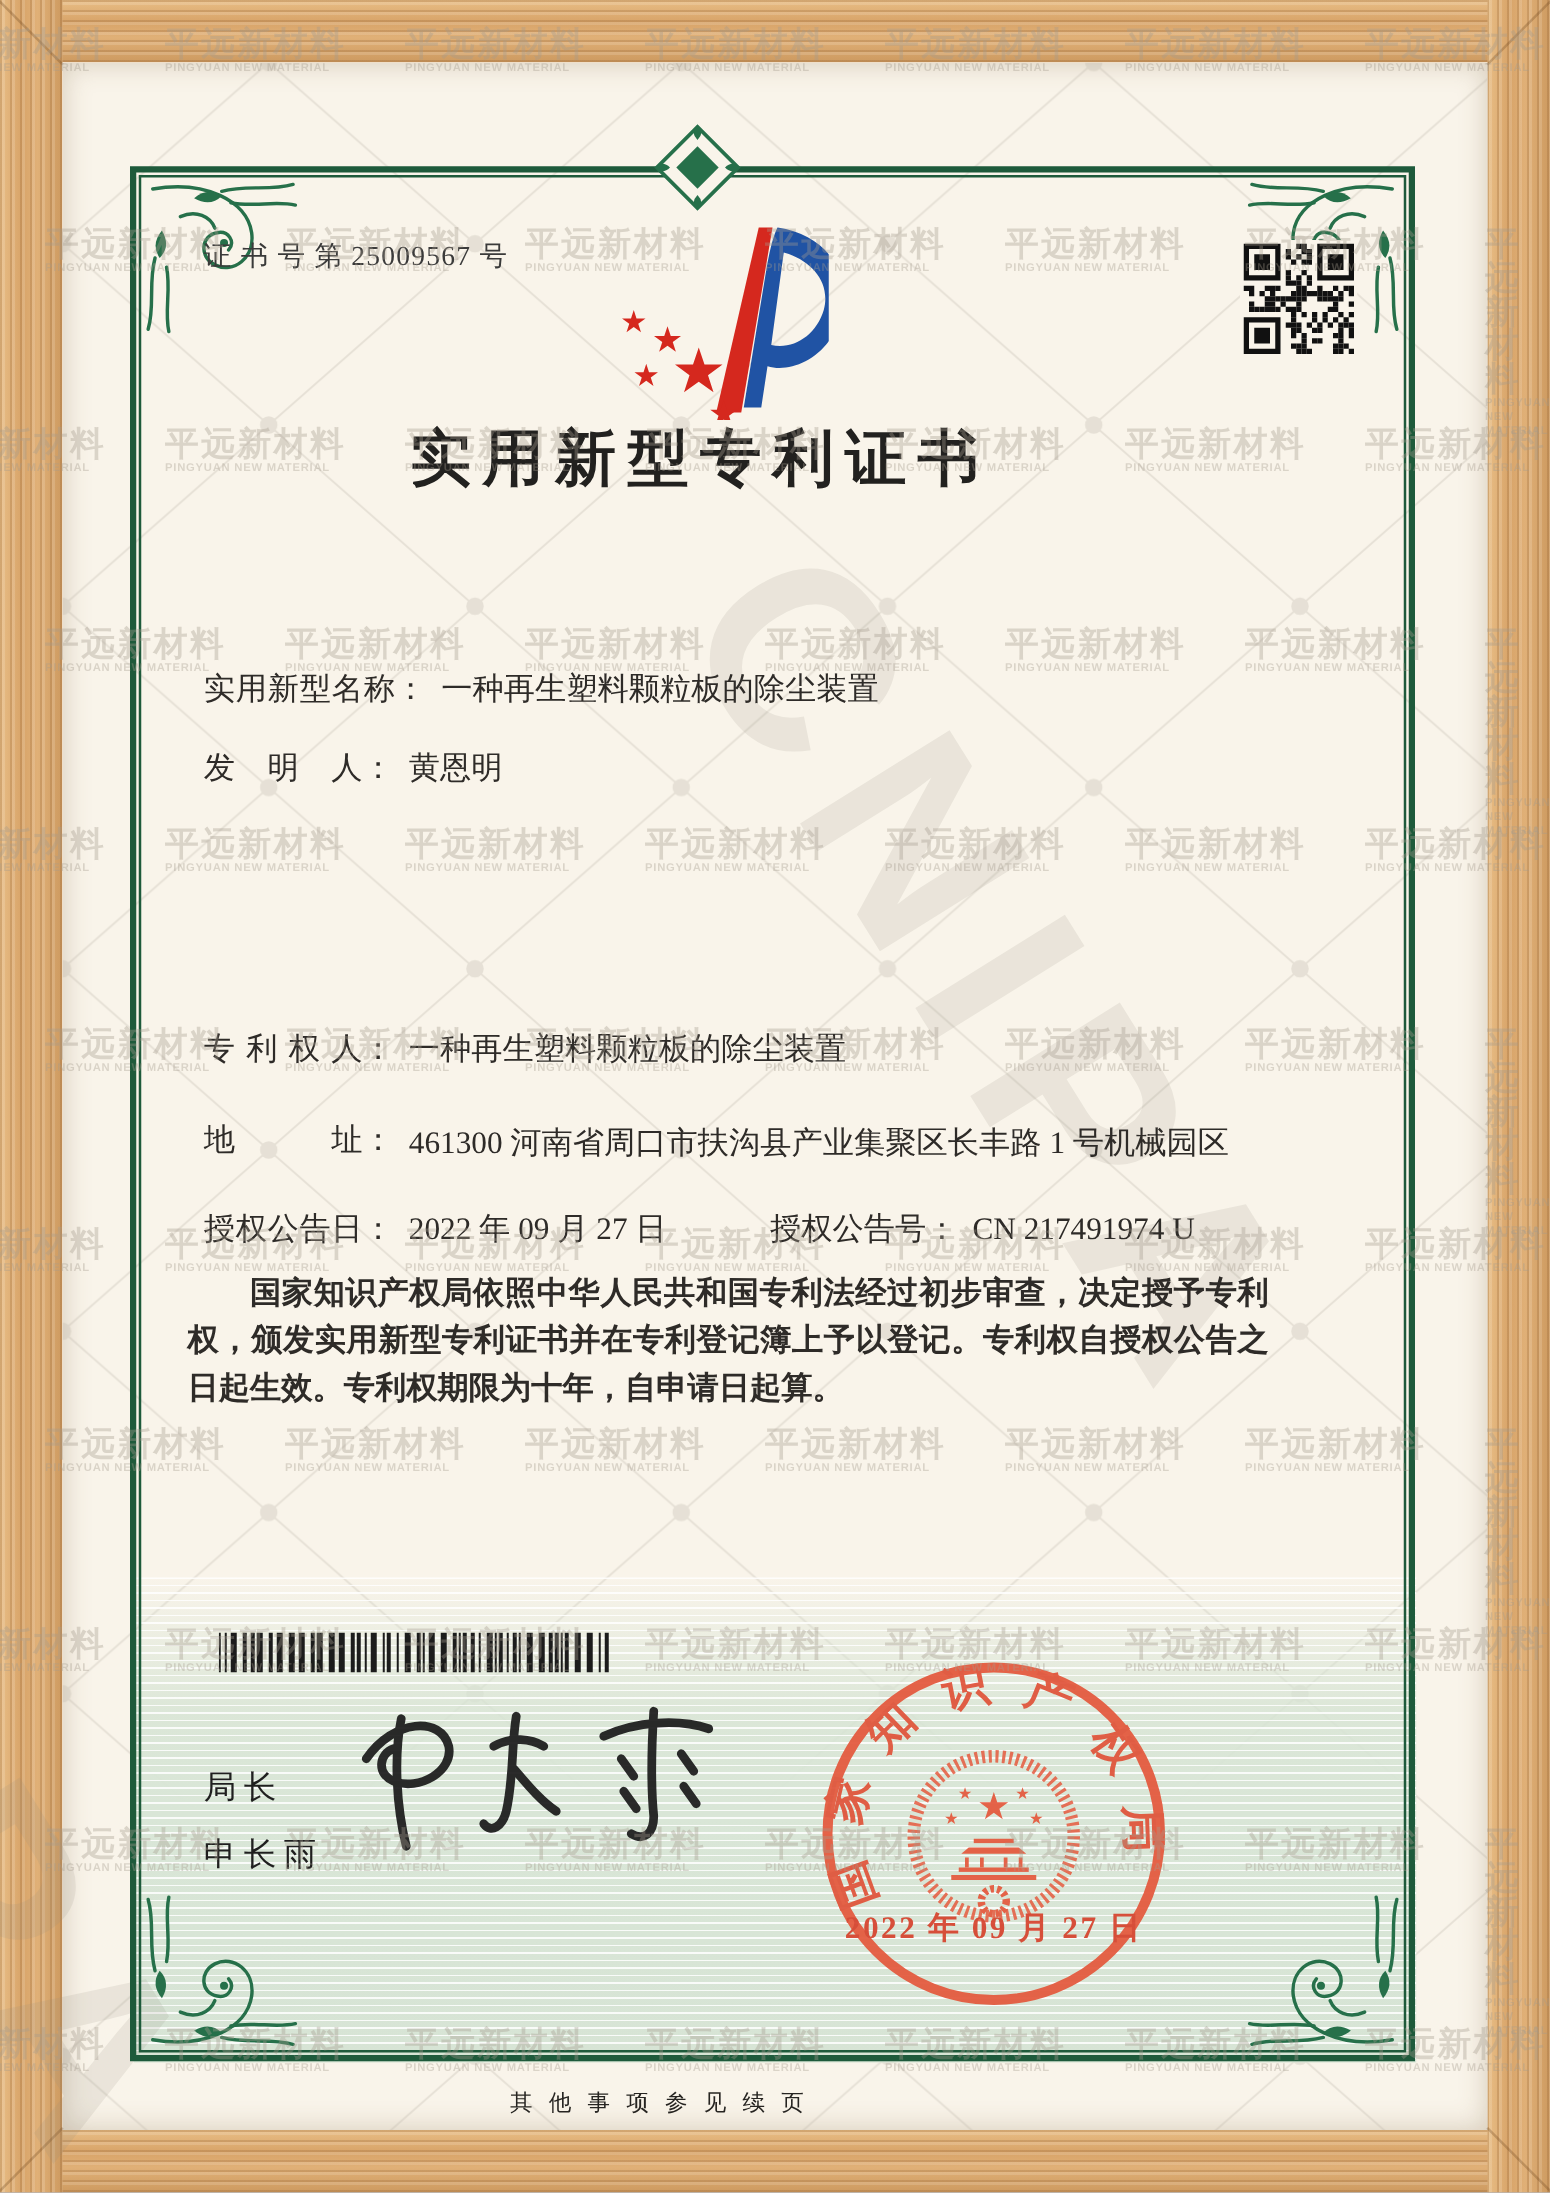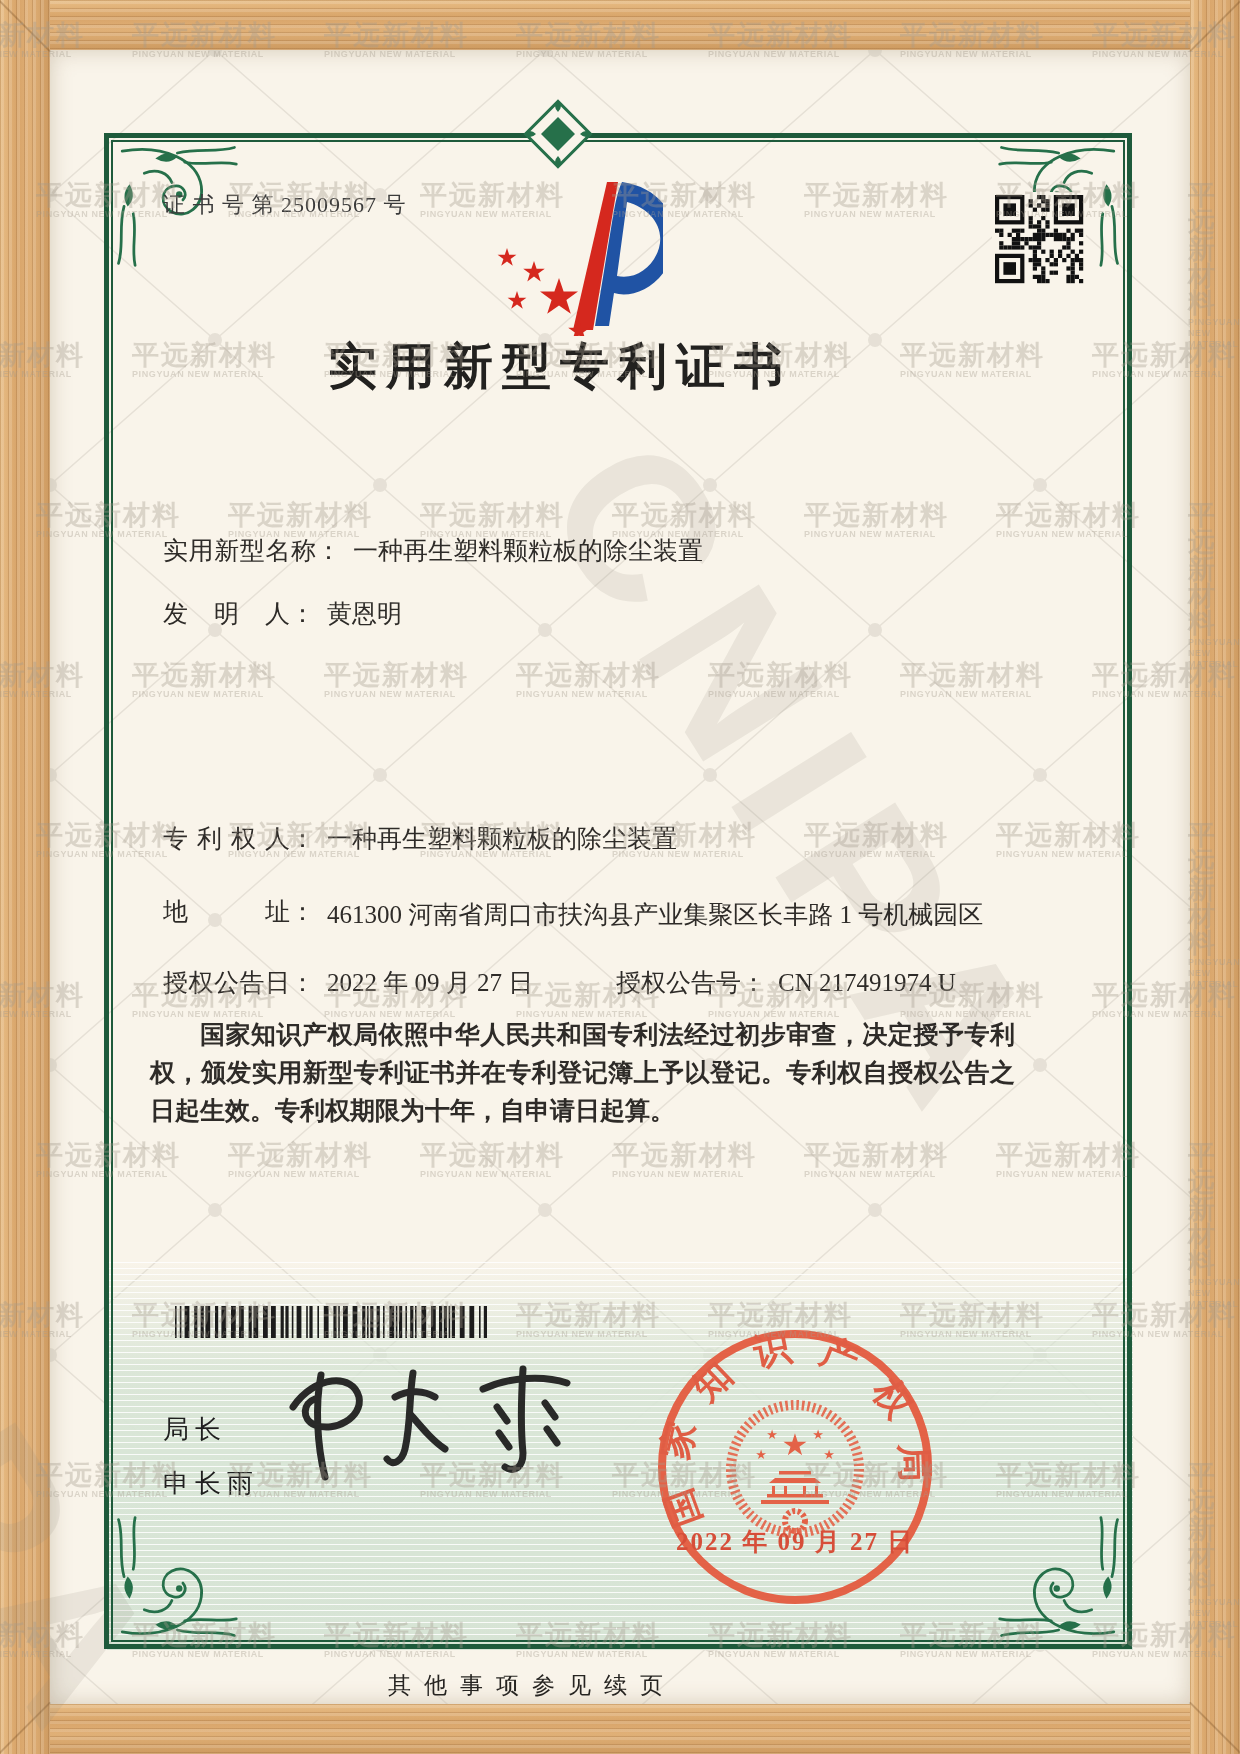--- a/index.html
+++ b/index.html
@@ -53,21 +53,21 @@
          letter-spacing:9px;color:#22211f;}
   .frow{left:163px;font-size:25px;color:#2e2b28;white-space:nowrap;}
   .flabel{display:inline-block;width:127px;text-align:justify;text-align-last:justify;vertical-align:top;}
   .flabel.wide{width:153px;}
   .fval{margin-left:12px;}
   .fval-wrap{display:inline-block;margin-left:12px;width:700px;line-height:40px;white-space:normal;vertical-align:top;}
   .para{left:150px;width:865px;font-size:25px;line-height:38px;text-align:justify;
         text-indent:2em;color:#2e2b28;}
   .director{font-family:"Liberation Sans",sans-serif;font-size:26px;letter-spacing:6px;color:#1f1f1f;}
   .pageinfo{left:90px;top:1604px;width:1000px;text-align:center;font-size:21px;letter-spacing:3px;color:#2e2b28;}
-  .contnote{left:0;top:1670px;width:1064px;text-align:center;font-size:23px;letter-spacing:13px;color:#262421;}
+  .contnote{left:0;top:1670px;width:1064px;text-align:center;font-size:18px;letter-spacing:13px;color:#262421;}
   .sealdate{fill:#d6422c;font-size:25px;letter-spacing:2px;font-weight:bold;}
   .sealch{fill:#e05238;font-size:37px;font-weight:bold;}
 </style>
 </head>
 <body>
 
 <div class="stage">
 
   <div class="wood wood-h wood-top"></div>
   <div class="wood wood-h wood-bottom"></div>

